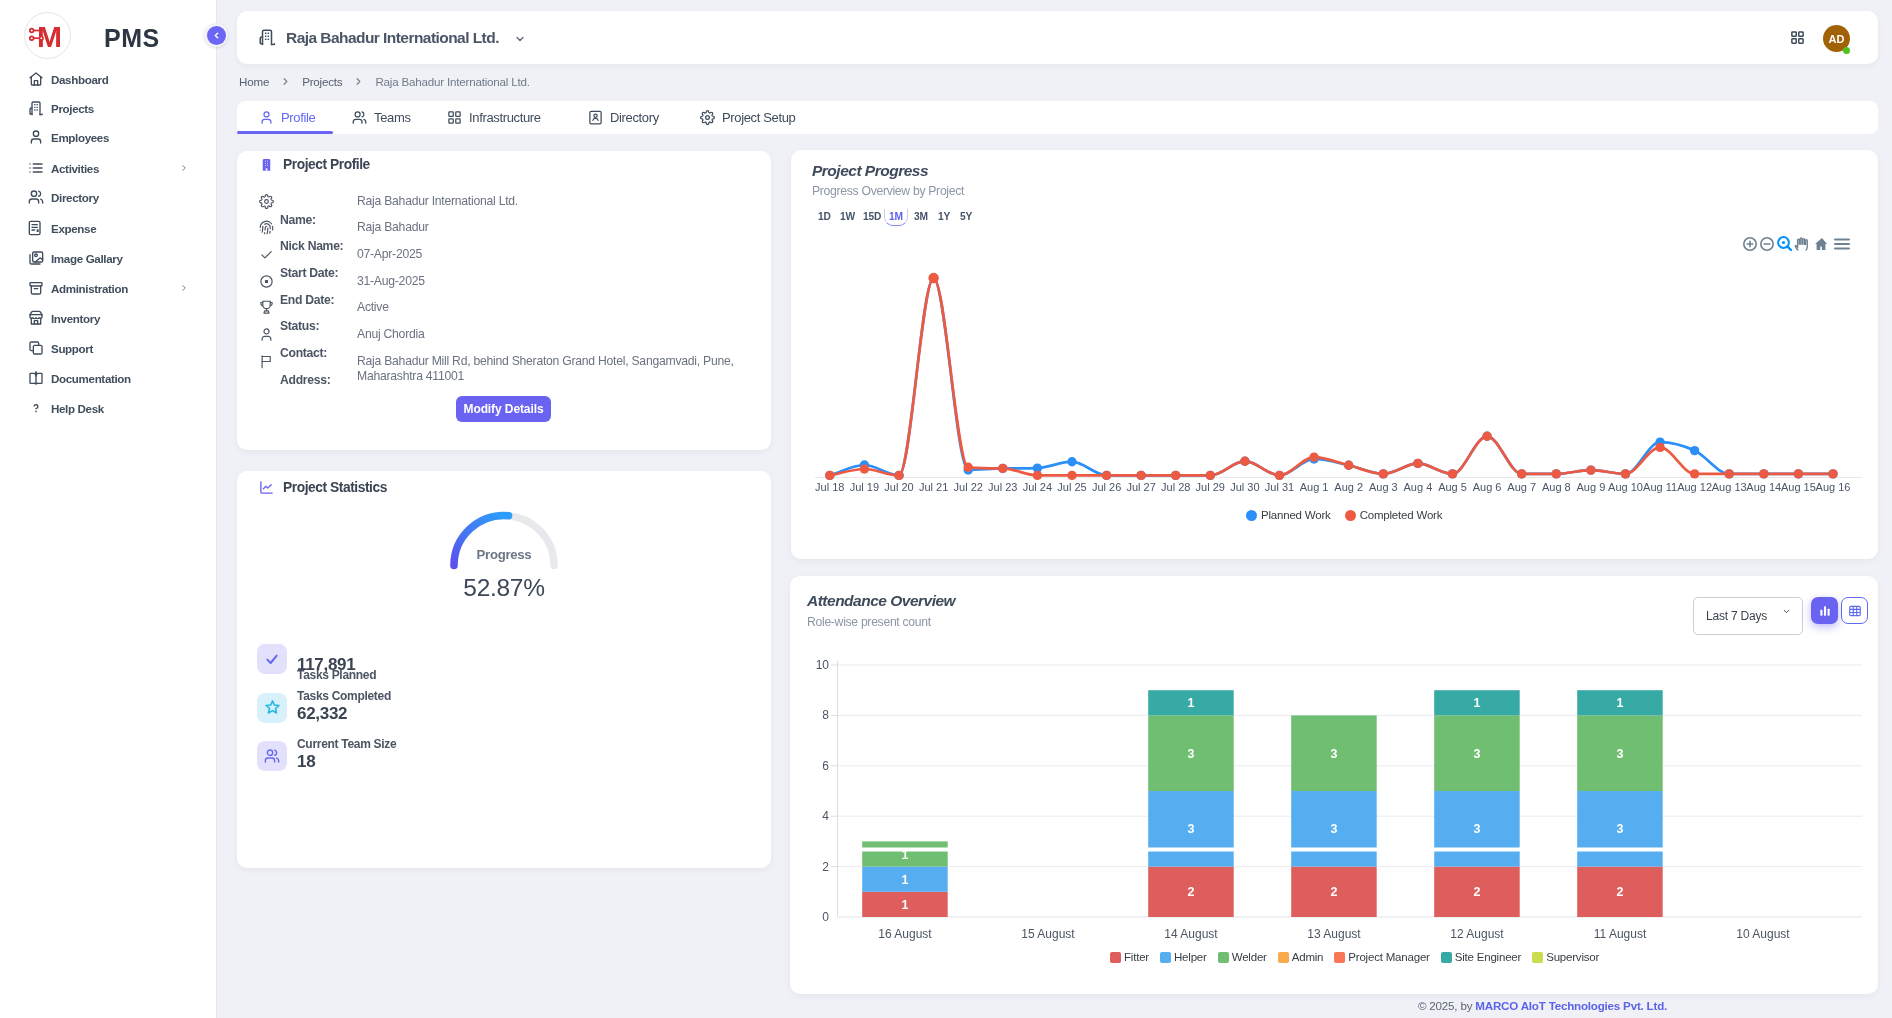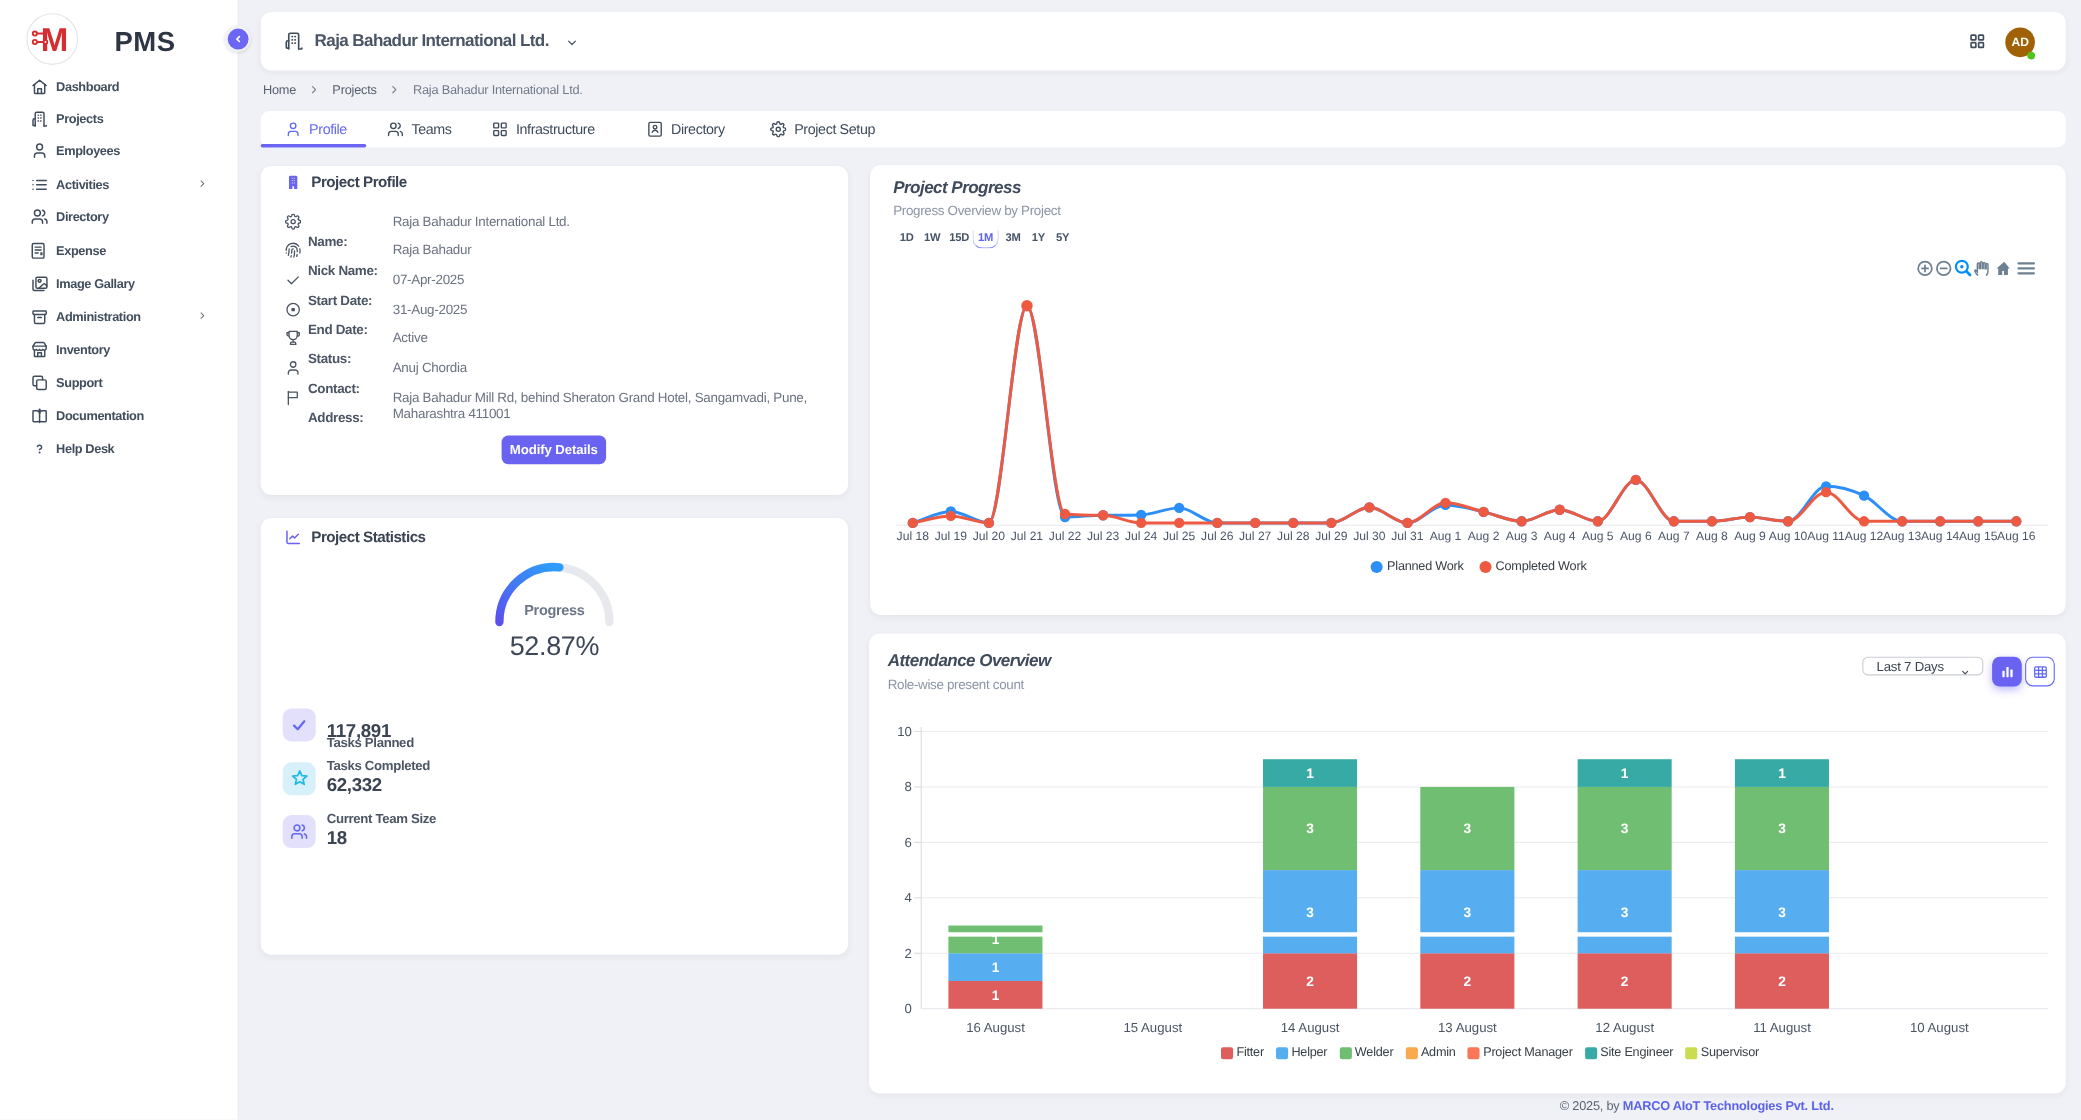--- a/index.html
+++ b/index.html
@@ -22,37 +22,37 @@
 #collapse .in { position:absolute; left:2.5px; top:2.5px; width:19px; height:19px; border-radius:50%; background:#6b66f3; color:#fff; display:flex; align-items:center; justify-content:center; }
 
 #hdr { left:237px; top:11px; width:1641px; height:53px; }
 #hdr-title { position:absolute; font-size:15.5px; font-weight:bold; color:#4a5566; letter-spacing:-.55px; }
 
 #crumb { position:absolute; left:239px; top:74px; font-size:11.6px; letter-spacing:-.2px; color:#5d6676; display:flex; align-items:center; height:14px; }
 
 #tabs { left:237px; top:101px; width:1641px; height:33px; border-radius:8px; box-shadow:none; }
 .tab { position:absolute; top:0; height:33px; display:flex; align-items:center; gap:7px; font-size:13px; font-weight:500; color:#3f4c5c; letter-spacing:-.35px; }
 
-.cardhead { position:absolute; left:22px; top:0; display:flex; align-items:center; gap:9px; font-size:13.8px; font-weight:700; color:#3b4453; letter-spacing:-.45px; }
+.cardhead { position:absolute; left:22px; top:0; display:flex; align-items:flex-start; gap:9px; font-size:13.8px; font-weight:700; color:#3b4453; letter-spacing:-.45px; }
 .prow { position:absolute; left:259px; display:flex; align-items:center; color:#4b5563; }
 .prow .lab { position:absolute; left:21px; font-size:12.2px; font-weight:bold; letter-spacing:-.3px; white-space:nowrap;margin-top:37px; }
 .prow .val { position:absolute; left:98px; font-size:12.2px; color:#6b7280; letter-spacing:-.25px; white-space:nowrap; }
 #modify { position:absolute; left:219px; top:245px; width:95px; height:26px; background:#6a63f1; border-radius:6px; color:#fff; font-size:12px; letter-spacing:-.3px; font-weight:700; display:flex; align-items:center; justify-content:center; letter-spacing:-.1px; }
 .statrow-ic { position:absolute; left:20px; width:30px; height:30px; border-radius:8px; display:flex; align-items:center; justify-content:center; }
 .statlab { position:absolute; left:60px; font-size:12px; font-weight:700; color:#4b5563; letter-spacing:-.3px; }
 .statval { position:absolute; left:60px; font-size:17px; font-weight:bold; color:#3b4453; letter-spacing:-.3px; }
 .bigtitle { position:absolute; font-size:15.5px; font-weight:700; color:#3f4a5a; letter-spacing:-.5px;font-style:italic; }
 .subtitle { position:absolute; font-size:12.2px; color:#8c96a5; letter-spacing:-.3px; }
 .rng { position:absolute; top:61px; font-size:10.2px; font-weight:700; color:#475569; letter-spacing:-.2px; }
 
 .legend { position:absolute; display:flex; align-items:center; font-size:11.5px; color:#394046; letter-spacing:-.2px; }
 .ldot { width:11px; height:11px; border-radius:50%; margin-right:4px; }
 .lsq { width:11px; height:11px; border-radius:2px; margin-right:3px; }
 
-#sel7 { position:absolute; left:1693px; top:597px; width:110px; height:17px; background:#fff; border:1px solid #c9cdd6; border-radius:5px; display:flex; align-items:center; font-size:12px; color:#3b4350; letter-spacing:-.2px; }
+#sel7 { position:absolute; left:1693px; top:597px; width:110px; height:38px; background:#fff; border:1px solid #c9cdd6; border-radius:5px; display:flex; align-items:center; font-size:12px; color:#3b4350; letter-spacing:-.2px; }
 .sqbtn { position:absolute; top:597px; width:27px; height:27px; border-radius:7px; display:flex; align-items:center; justify-content:center; }
 #footer { position:absolute; left:1418px; top:999px; font-size:11.6px; color:#5a6474; letter-spacing:-.2px; }
 #footer b { color:#5b63e8; font-weight:700; }
 </style>
 </head>
 <body>
 <div id="page">
 
   <div id="sidebar">
     <div style="position:absolute;left:23px;top:12px;width:180px;height:48px;">

